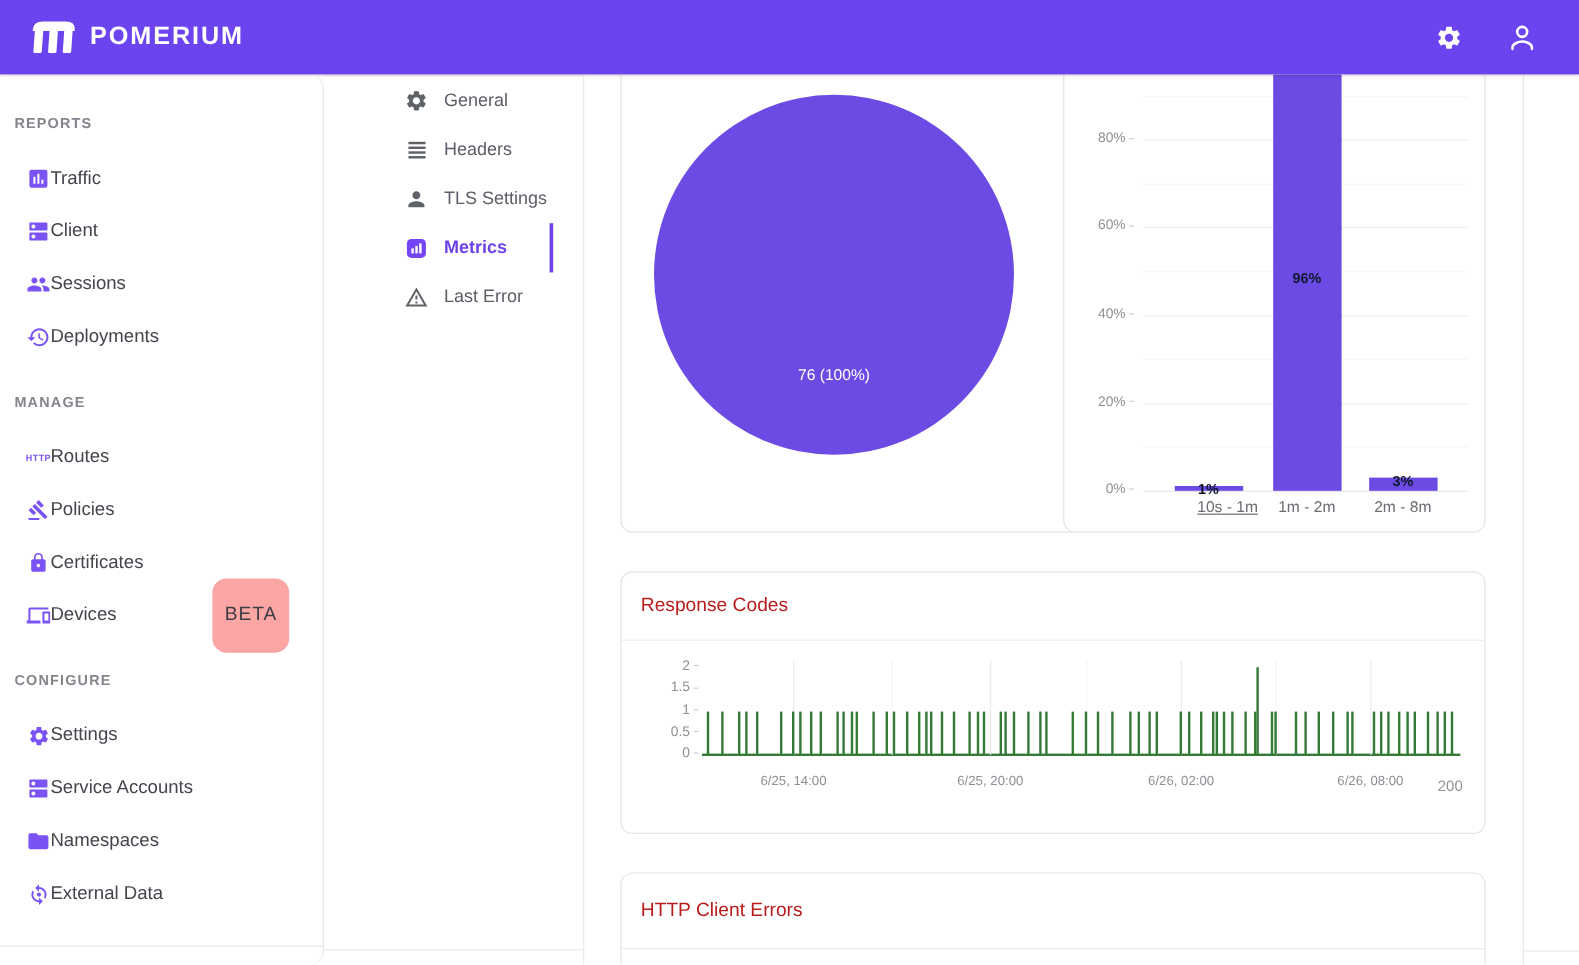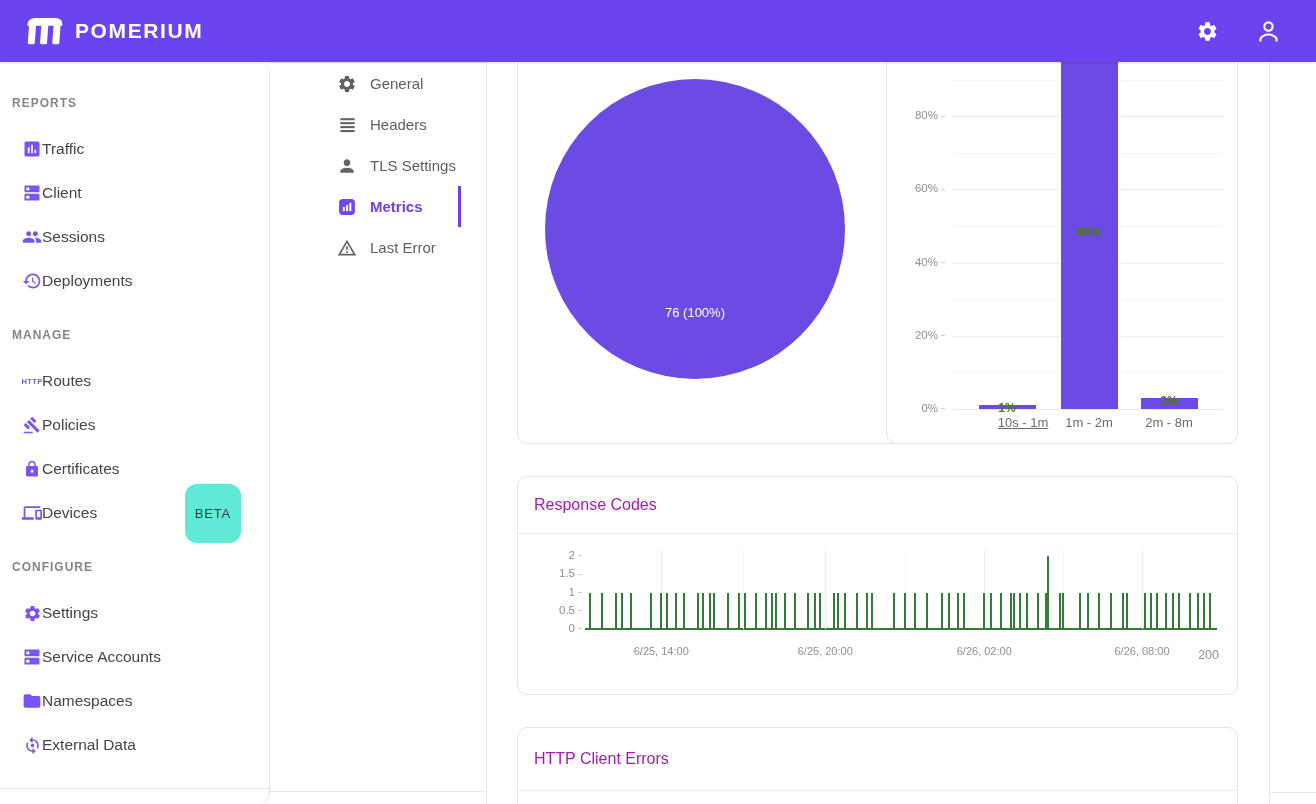--- a/index.html
+++ b/index.html
@@ -26,22 +26,22 @@
   .section-label{ font-size:12px; font-weight:bold; color:#84848d;
     letter-spacing:1px; padding-left:12px; height:14px; line-height:14px; }
   .sl-first{ margin-top:34px; } .sl-next{ margin-top:25px; }
   .section-items{ margin-top:17px; }
   .nav-item{ height:44px; display:flex; align-items:center; padding-left:22px;
     cursor:pointer; }
   .nav-item .nicon{ width:20px; height:20px; flex:none; display:flex;
     align-items:center; justify-content:center; }
   .nav-item .nlabel{ font-size:15.5px; color:var(--txt); }
   .http-glyph{ font-size:7.5px; font-weight:bold; color:#7b52f4; letter-spacing:.4px; }
-  .badge{ margin-left:auto; margin-right:28px; background:#5eead4; color:#3c3c44;
-    font-size:13px; letter-spacing:.8px; padding:22px 10px; border-radius:12px; }
+  .badge{ margin-left:auto; margin-right:28px; background:#fca5a5; color:#3c3c44;
+    font-size:16px; letter-spacing:.8px; padding:22px 10px; border-radius:12px; }
   .side-divider{ position:absolute; left:0; right:0; top:726px;
     border-top:1px solid var(--border); }
   
   .subnav{ width:217px; flex:none; border-right:1px solid var(--border);
     border-top:1px solid #eeeef1; position:relative; background:#fff; }
   .sub-item{ height:41px; display:flex; align-items:center; padding-left:67px;
     cursor:pointer; position:relative; }
   .sub-item .nicon{ width:20px; height:20px; flex:none; display:flex;
     align-items:center; justify-content:center; }
   .sub-item .nlabel{ margin-left:13px; font-size:15px; color:#5b5e66; }
@@ -58,39 +58,39 @@
     border-top:1px solid var(--border); }
   .card{ position:absolute; background:#fff; border:1px solid #e3e3e8;
     border-radius:10px; }
   .card-pie{ left:30px; top:-20px; width:384px; height:402px; }
   .card-bars{ left:399px; top:-20px; width:352px; height:402px; }
   .card-rc{ left:30px; top:414px; width:721px; height:219px; }
   .card-http{ left:30px; top:665px; width:721px; height:170px; }
   .card-title-row{ height:57px; display:flex; align-items:center;
     padding-left:16px; border-bottom:1px solid #ebebee; }
   .card-http .card-title-row{ height:63px; }
-  .card-title{ font-size:16px; color:#a21caf; }
+  .card-title{ font-size:16px; color:#b91c1c; }
   
   .pie-circle{ position:absolute; left:27px; top:36px; width:300px; height:300px;
     border-radius:50%; background:var(--chart-purple); }
   .pie-label{ position:absolute; left:0; top:262px; width:354px; text-align:center;
     color:#fff; font-size:13px; }
   
   .grid-line{ position:absolute; left:0; width:100%; border-top:1px solid #ededf0; }
   .grid-line.minor{ border-top-color:#f5f5f7; }
   .bars-grid{ position:absolute; left:66px; top:0; width:270px; height:366px; }
   .bars-axis{ position:absolute; left:66px; top:366px; width:270px;
     border-top:1px solid #e6e6ea; }
   .bars-ylab{ position:absolute; left:0; top:0; width:58px; height:380px; }
   .ytick{ position:absolute; right:0; font-size:11.5px; color:var(--tick); }
   .ytick::after{ content:''; display:inline-block; width:4px; height:1px;
     background:#cfcfd6; vertical-align:middle; margin-left:3px; }
   .bars-plot{ position:absolute; left:66px; top:0; width:270px; height:366px; }
   .dbar{ position:absolute; bottom:0; width:57px; background:var(--chart-purple); }
-  .dbar-label{ position:absolute; font-size:12px; font-weight:bold; color:#4d7c0f;
+  .dbar-label{ position:absolute; font-size:12px; font-weight:bold; color:#0f172a;
     width:60px; text-align:center; }
   .dcat{ position:absolute; top:372px; width:80px; text-align:center;
     font-size:13px; color:#6b6b72; }
   
   .rc-plot{ position:absolute; left:70px; top:73px; width:626px; height:79px; }
   .rc-vgrid{ position:absolute; top:0; height:79px; width:1px; background:#ececef; }
   .rc-vgrid.minor{ background:#f4f4f6; }
   .rc-base{ position:absolute; left:-3px; right:-3px; bottom:-1px; height:2px;
     background:var(--chart-green); }
   .spike{ position:absolute; bottom:0; width:2px; background:var(--chart-green); }

